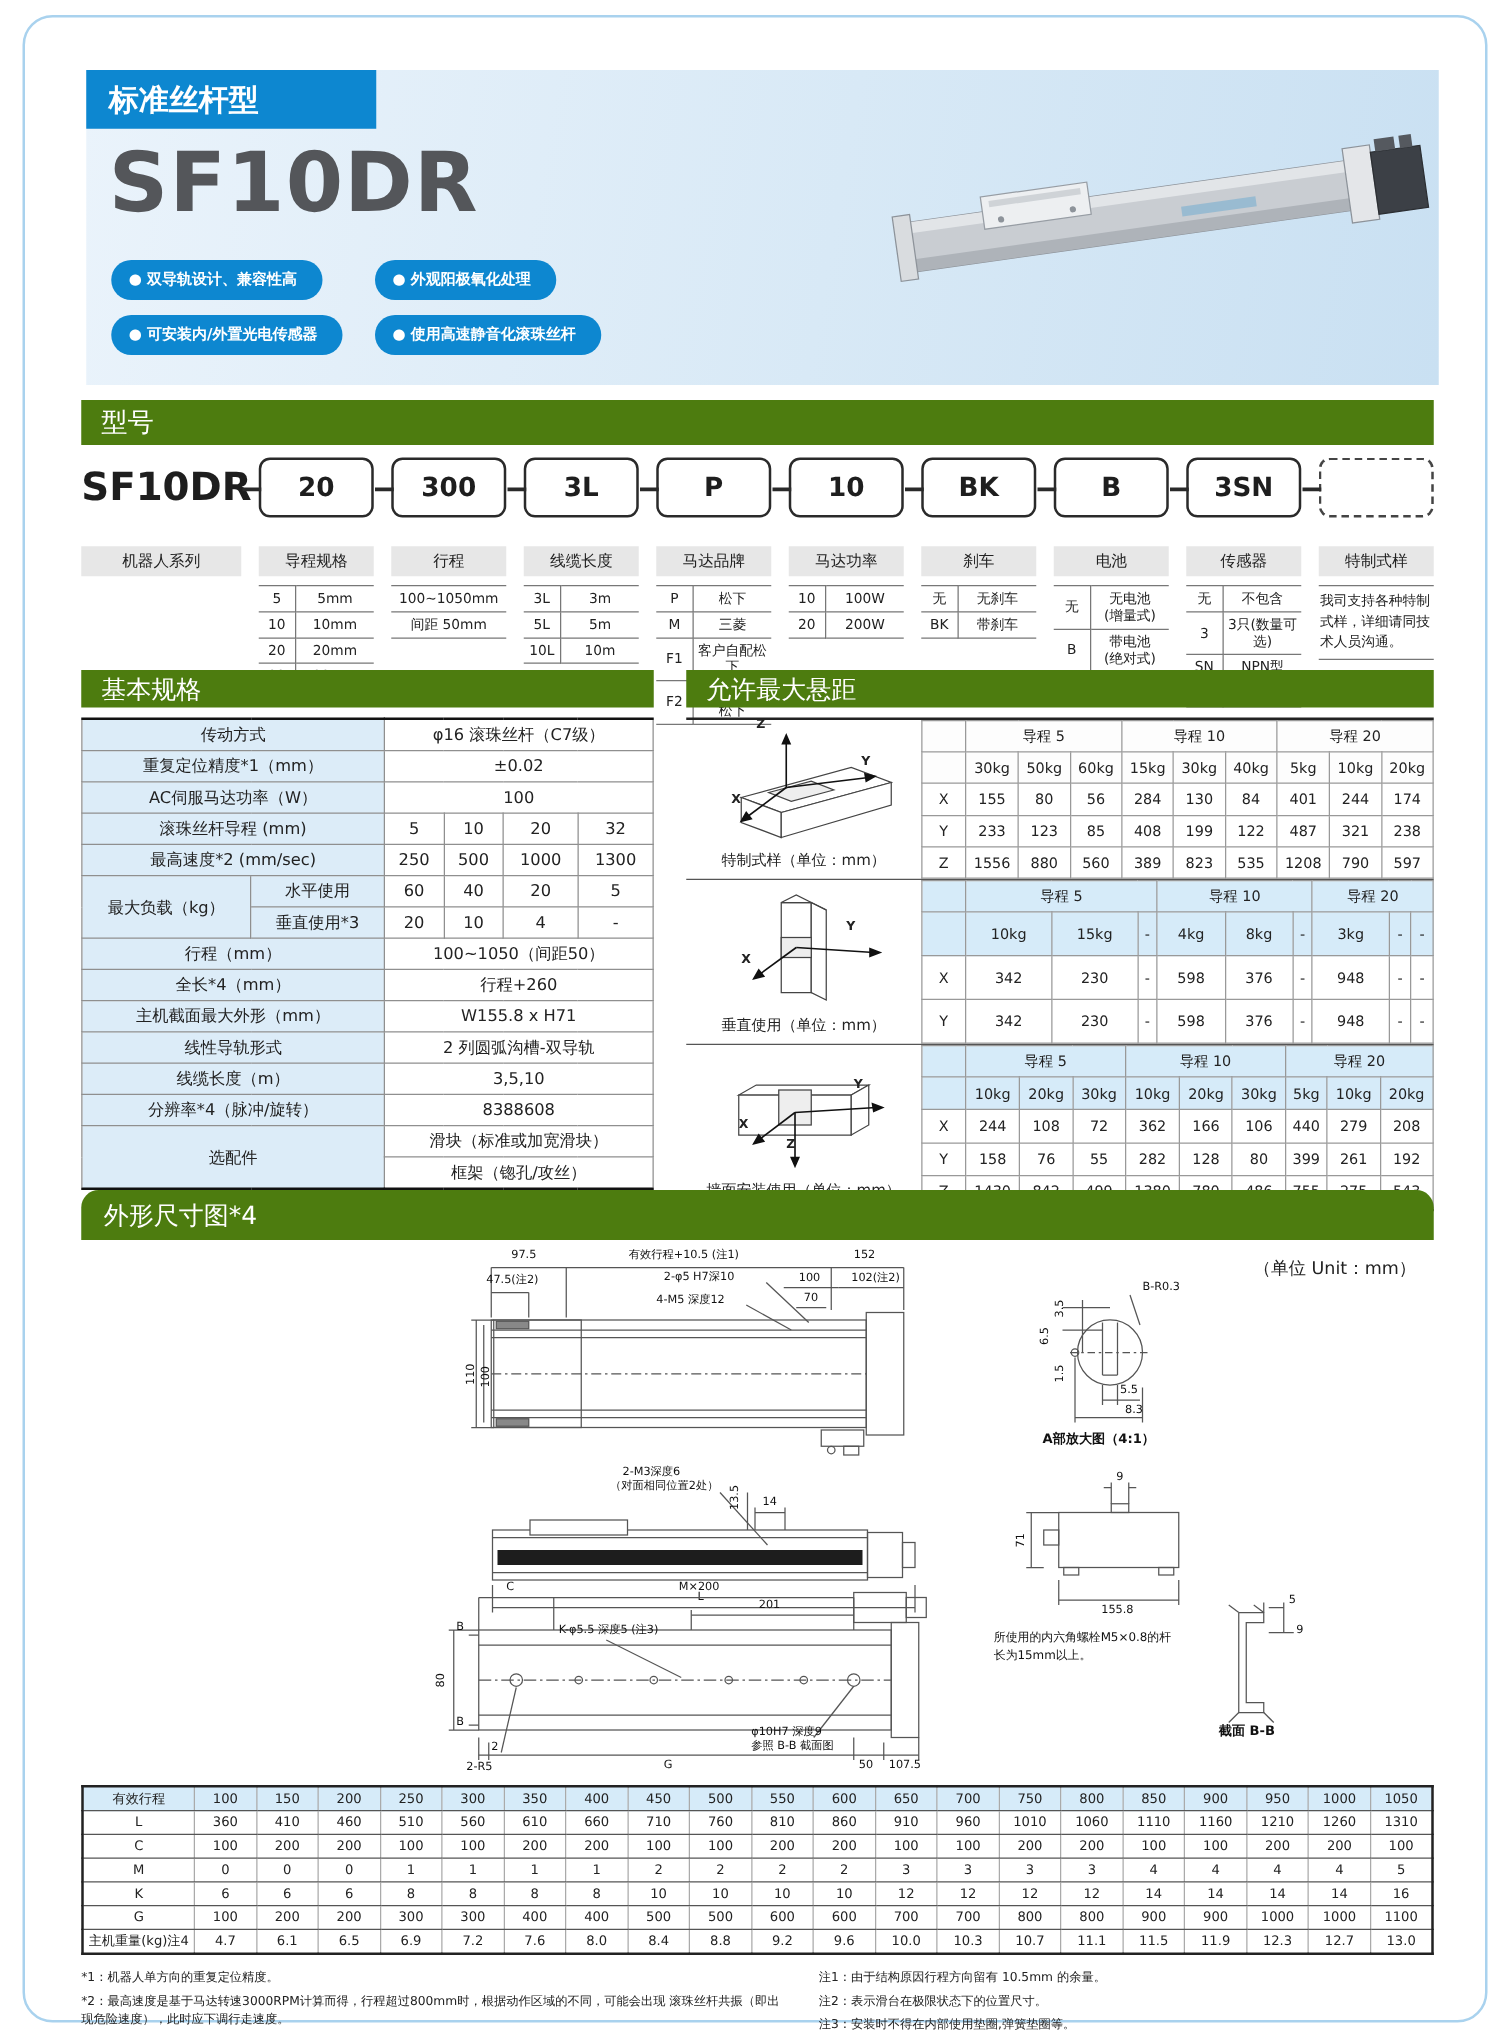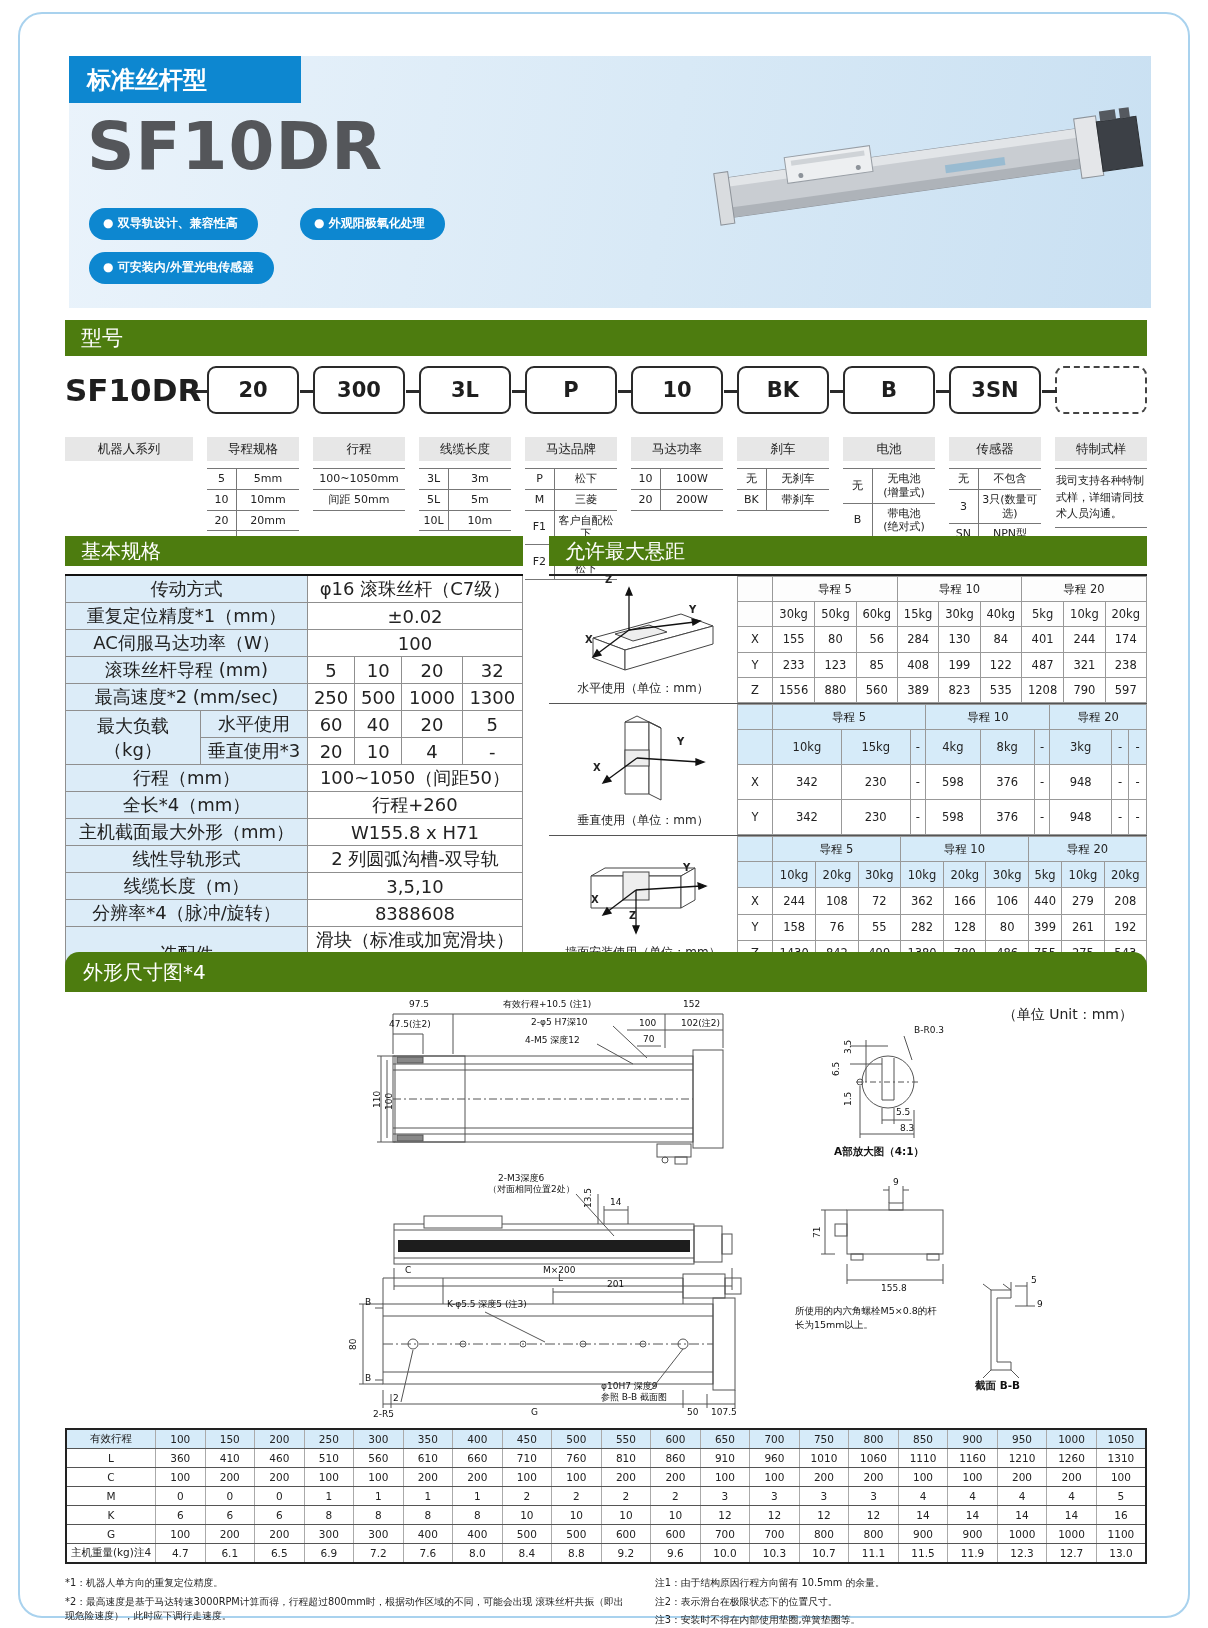--- a/index.html
+++ b/index.html
@@ -45,21 +45,21 @@
     padding:3px 1px;white-space:pre-line;line-height:1.25;}
   .opt td:first-child{width:32%;border-right:1px solid #777;}
   .opt .single td:first-child{width:auto;border-right:none;}
   .opt-note{font-size:11px;line-height:1.5;border-top:1.4px solid #777;border-bottom:1.4px solid #777;padding:4px 1px;}
 
   
   .two-col{position:absolute;left:0;top:492px;width:1082px;display:flex;gap:26px;}
   .col-left{width:458px;}
   .col-right{flex:1;}
 
-  .spec-table{width:100%;border-collapse:collapse;margin-top:8px;font-size:18px;
+  .spec-table{width:100%;border-collapse:collapse;margin-top:8px;font-size:13px;
     border-top:2.5px solid #111;border-bottom:2.5px solid #111;}
   .spec-table td{border:1px solid #8f8f8f;height:22px;text-align:center;padding:1px 3px;}
   .spec-table td.lab{background:#dcecf8;}
 
   .ov-wrap{margin-top:8px;border-top:2.5px solid #222;border-bottom:2.5px solid #222;}
   .ov-group{display:flex;}
   .ov-group + .ov-group{border-top:1.6px solid #555;}
   .ov-fig{width:188px;position:relative;display:flex;flex-direction:column;align-items:center;justify-content:flex-end;padding:6px 2px 6px 2px;box-sizing:border-box;}
   .ov-fig .cap{font-size:12px;color:#222;margin-top:2px;}
   .axis{position:absolute;font-size:10px;font-weight:bold;color:#222;}
@@ -121,20 +121,21 @@
           <rect x="240" y="96" width="60" height="8" fill="#0d87d0" opacity="0.25"></rect>
         </g>
       </svg>
     </div>
     <div class="series-tag">标准丝杆型</div>
     <div class="model-title">SF10DR</div>
     <div class="badges">
       <div class="badge">● 双导轨设计、兼容性高</div>
       <div class="badge">● 外观阳极氧化处理</div>
       <div class="badge">● 可安装内/外置光电传感器</div>
+      <div class="badge">● 使用高速静音化滚珠丝杆</div>
     </div>
   </div>
 
   <div class="bar bar-model">型号</div>
 
   <div class="model-grid">
     <div class="mprefix">SF10DR</div>
     <div class="mbox">20</div>
     <div class="mbox">300</div>
     <div class="mbox">3L</div>
@@ -401,21 +402,21 @@
                   <polygon points="66,6 63,13 69,13" fill="#111"></polygon>
                 <line x1="66" y1="48" x2="132" y2="40"></line>
                   <polygon points="137,39 129,37 130,43" fill="#111"></polygon>
                 <line x1="66" y1="48" x2="34" y2="72"></line>
                   <polygon points="30,75 34,68 38,73" fill="#111"></polygon>
               </g>
             </svg>
             <span class="axis" style="left:56px;top:-2px">Z</span>
             <span class="axis" style="left:140px;top:28px">Y</span>
             <span class="axis" style="left:36px;top:58px">X</span>
-            <div class="cap">水平使用（单位：mm）</div>
+            <div class="cap">特制式样（单位：mm）</div>
           </div>
           <table class="ov-table">
             <thead>
               <tr>
                   <td class="corner"></td>
                   <td colspan="3">导程 5</td>
                   <td colspan="3">导程 10</td>
                   <td colspan="3">导程 20</td>
                 </tr>
             </thead>

